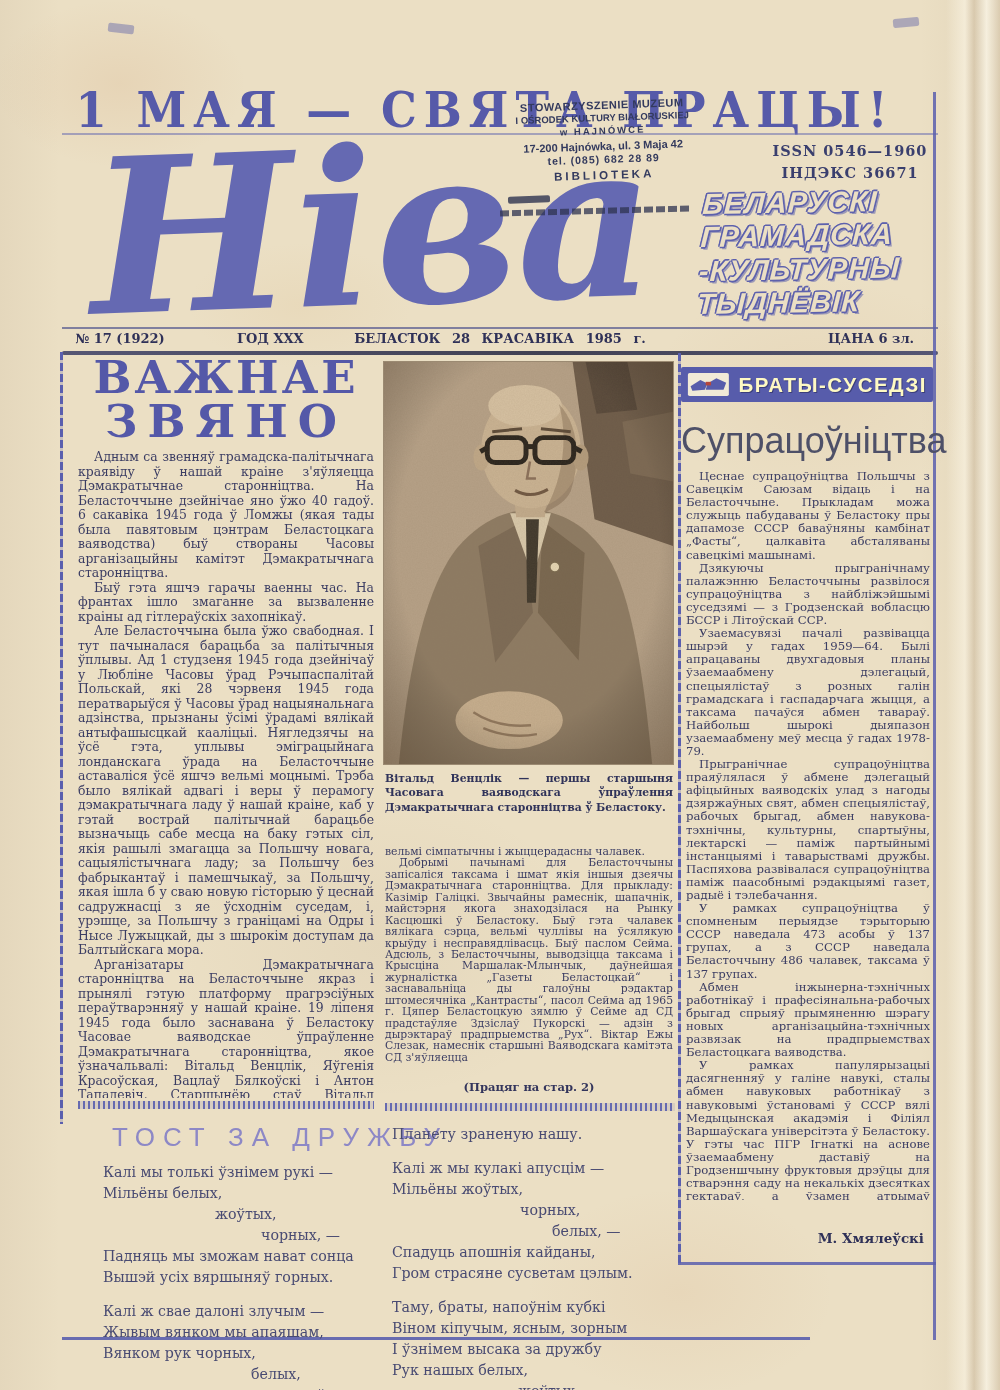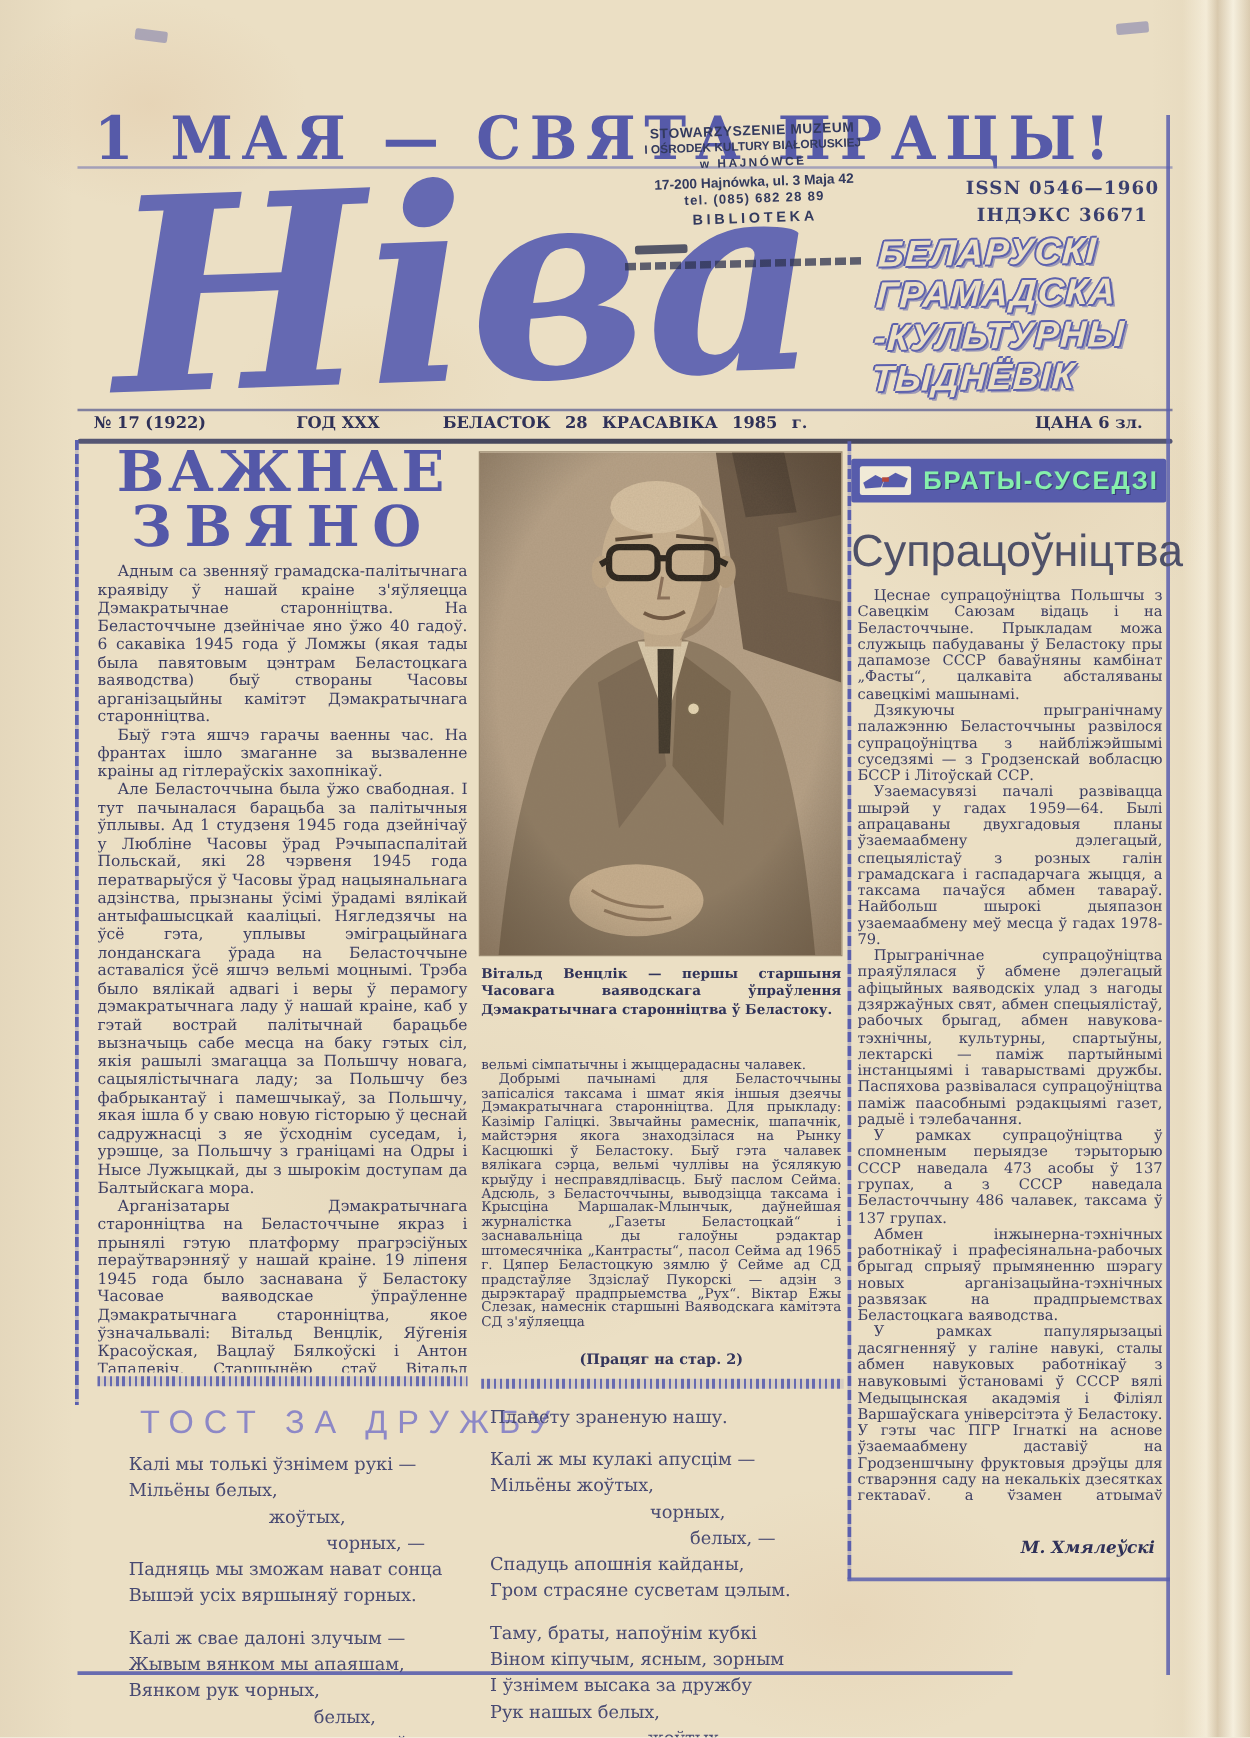--- a/index.html
+++ b/index.html
@@ -97,29 +97,29 @@
   .mid-text p{text-indent:14px;}
   .continuation{left:385px;top:1080px;width:288px;text-align:center;font-weight:bold;font-size:11.5px;color:#33355c;}
 
   
   .banner{
     left:681px;top:367px;width:252px;height:35px;background:#575cab;border-radius:2px;
     display:flex;align-items:center;gap:7px;padding:0 6px;box-sizing:border-box;
   }
   .banner-label{
     font-family:"Liberation Sans",sans-serif;font-weight:bold;font-size:20.5px;
-    color:#86efac;letter-spacing:1.5px;white-space:nowrap;text-shadow:1px 1px 0 rgba(40,42,90,.6);
+    color:#fef9c3;letter-spacing:1.5px;white-space:nowrap;text-shadow:1px 1px 0 rgba(40,42,90,.6);
   }
   .right-title{
     left:681px;top:420px;width:252px;text-align:center;
     font-family:"Liberation Sans",sans-serif;font-size:36px;color:#4e5068;font-weight:400;
   }
   .right-text{left:686px;top:470px;width:244px;height:730px;overflow:hidden;font-size:11.7px;line-height:1.12;}
   .right-text p{text-indent:13px;}
-  .right-sign{left:686px;top:1230px;width:238px;text-align:right;font-weight:bold;font-size:13.5px;color:#2f3158;font-style:italic;}
+  .right-sign{left:686px;top:1230px;width:238px;text-align:right;font-weight:bold;font-size:13.5px;color:#2f3158;}
 
   
   .poem-title{
     left:112px;top:1122px;width:300px;
     font-family:"Liberation Sans",sans-serif;font-size:26px;letter-spacing:8px;
     color:#8d88c6;font-weight:400;white-space:nowrap;
   }
   .poem{font-size:14.2px;line-height:21px;color:#484a72;}
   .poem-left{left:103px;top:1162px;width:320px;}
   .poem-mid{left:392px;top:1124px;width:300px;}

